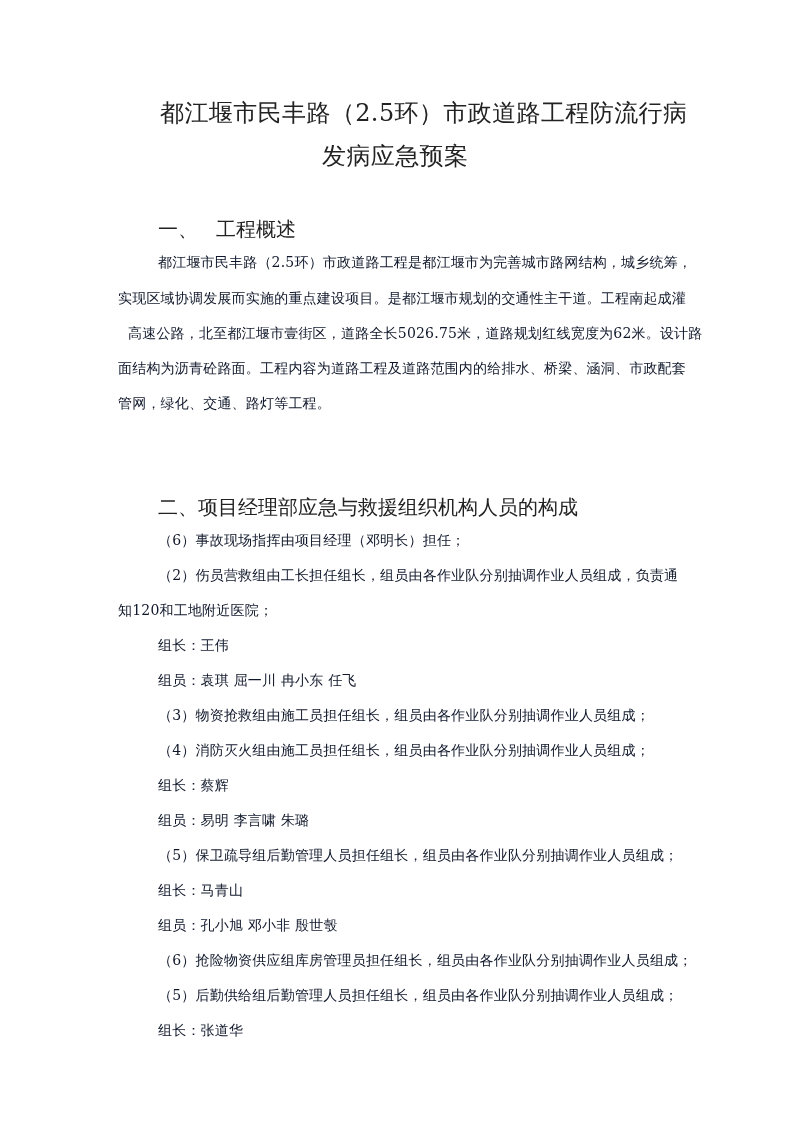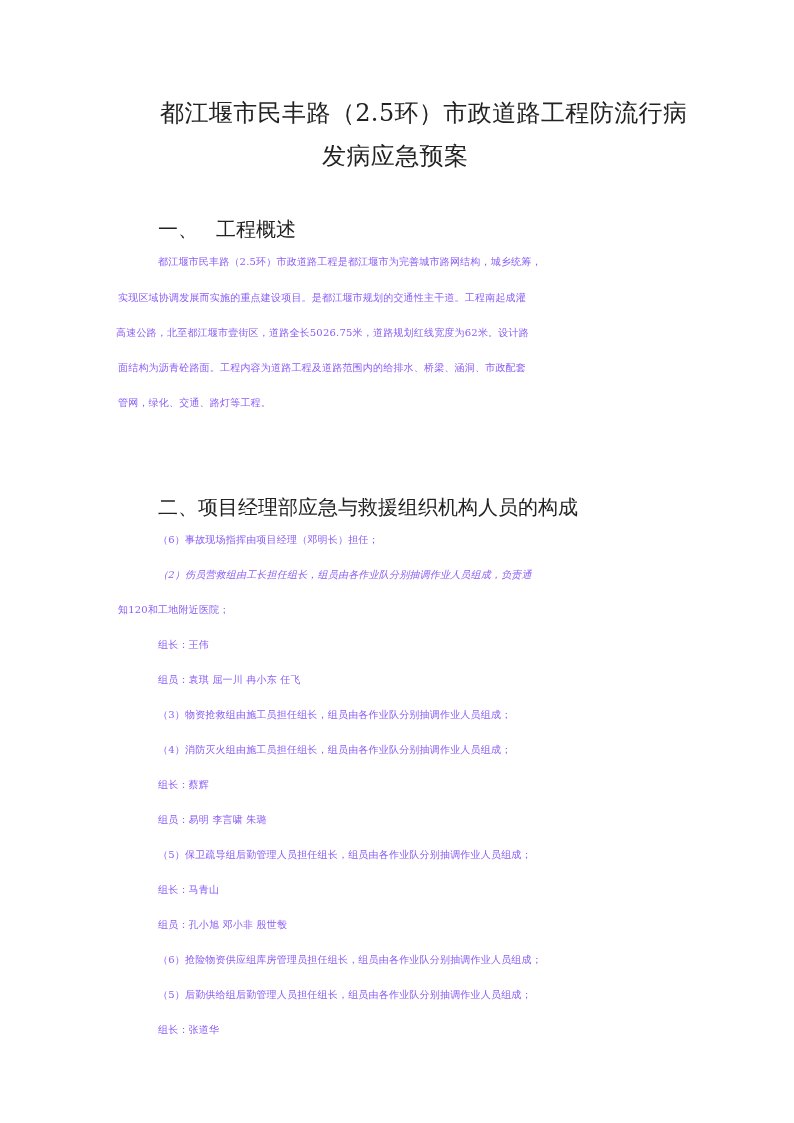--- a/index.html
+++ b/index.html
@@ -17,23 +17,23 @@
     }
     .page {
       position: absolute;
       left: 0; top: 0;
       width: 794px; height: 834px;
       background: #fff;
     }
     .line {
       position: absolute;
       white-space: nowrap;
-      font-size: 10px;
+      font-size: 14px;
       line-height: 20px;
-      color: #8b5cf6;
+      color: #0f172a;
       letter-spacing: 0.2px;
     }
     .title {
       position: absolute;
       white-space: nowrap;
       font-size: 24px;
       line-height: 30px;
       color: #222;
       letter-spacing: 0.4px;
     }
@@ -52,28 +52,28 @@
 
   <div class="title" style="left:160px; top:98px;">都江堰市民丰路（2.5环）市政道路工程防流行病</div>
   <div class="title" style="left:322px; top:141px;">发病应急预案</div>
 
   <div class="heading" style="left:158px; top:218px;">
     <span>一、</span><span style="display:inline-block;width:18px;"></span><span>工程概述</span>
   </div>
 
   <div class="line" style="left:158px; top:252px;">都江堰市民丰路（2.5环）市政道路工程是都江堰市为完善城市路网结构，城乡统筹，</div>
   <div class="line" style="left:118px; top:288px;">实现区域协调发展而实施的重点建设项目。是都江堰市规划的交通性主干道。工程南起成灌</div>
-  <div class="line" style="left:116px; top:323px;">高速公路，北至都江堰市壹街区，道路全长5026.75米，道路规划红线宽度为62米。设计路</div>
+  <div class="line" style="left:128px; top:323px;">高速公路，北至都江堰市壹街区，道路全长5026.75米，道路规划红线宽度为62米。设计路</div>
   <div class="line" style="left:118px; top:393px;">管网，绿化、交通、路灯等工程。</div>
   <div class="line" style="left:118px; top:358px;">面结构为沥青砼路面。工程内容为道路工程及道路范围内的给排水、桥梁、涵洞、市政配套</div>
 
   <div class="heading" style="left:158px; top:496px;">二、项目经理部应急与救援组织机构人员的构成</div>
 
   <div class="line" style="left:158px; top:530px;">（6）事故现场指挥由项目经理（邓明长）担任；</div>
-  <div class="line" style="left:158px; top:565px;font-style:italic;">（2）伤员营救组由工长担任组长，组员由各作业队分别抽调作业人员组成，负责通</div>
+  <div class="line" style="left:158px; top:565px;">（2）伤员营救组由工长担任组长，组员由各作业队分别抽调作业人员组成，负责通</div>
   <div class="line" style="left:118px; top:600px;">知120和工地附近医院；</div>
   <div class="line" style="left:158px; top:635px;">组长：王伟</div>
   <div class="line" style="left:158px; top:670px;">组员：袁琪  屈一川  冉小东  任飞</div>
   <div class="line" style="left:158px; top:705px;">（3）物资抢救组由施工员担任组长，组员由各作业队分别抽调作业人员组成；</div>
   <div class="line" style="left:158px; top:740px;">（4）消防灭火组由施工员担任组长，组员由各作业队分别抽调作业人员组成；</div>
   <div class="line" style="left:158px; top:775px;">组长：蔡辉</div>
   <div class="line" style="left:158px; top:810px;">组员：易明  李言啸  朱璐</div>
   <div class="line" style="left:158px; top:845px;">（5）保卫疏导组后勤管理人员担任组长，组员由各作业队分别抽调作业人员组成；</div>
   <div class="line" style="left:158px; top:880px;">组长：马青山</div>
   <div class="line" style="left:158px; top:915px;">组员：孔小旭  邓小非  殷世彀</div>

